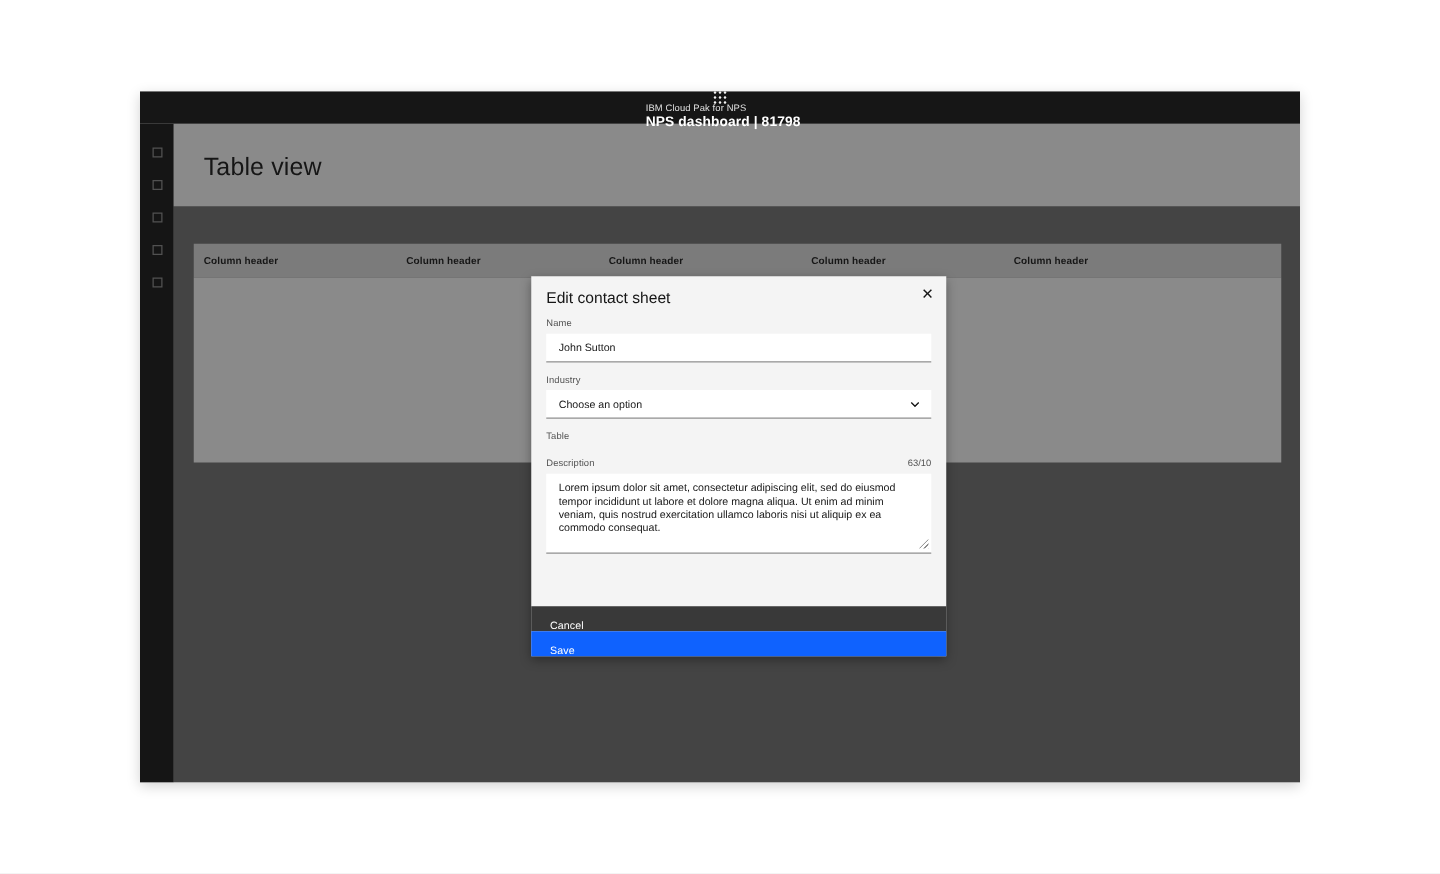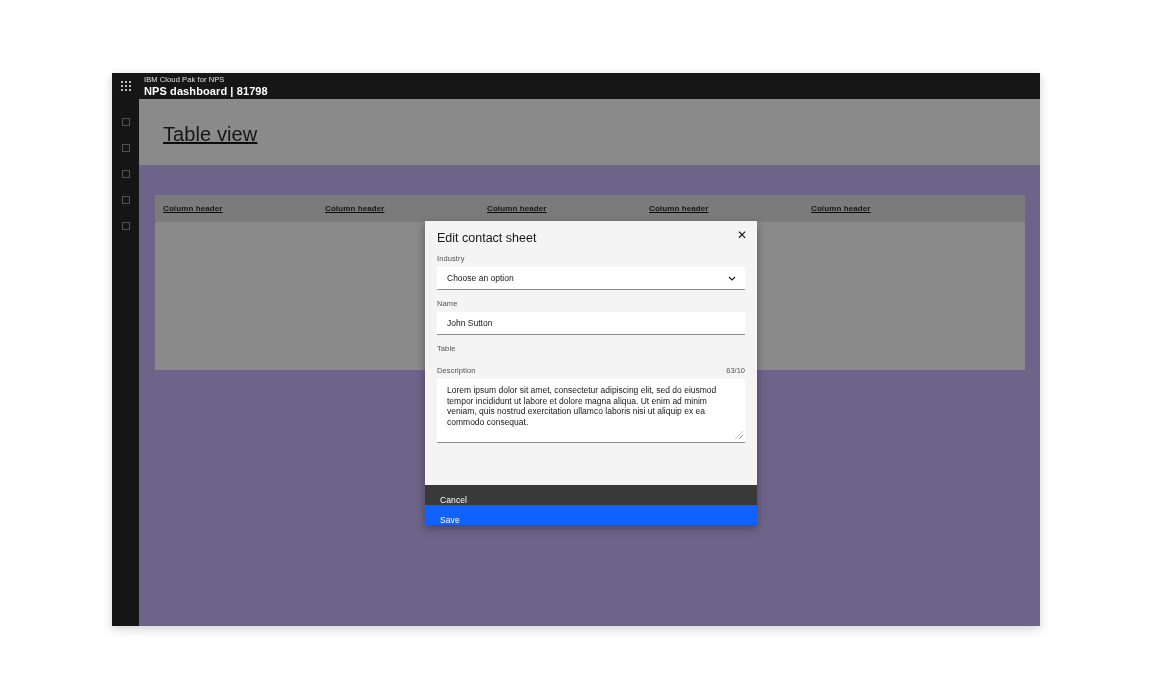--- a/index.html
+++ b/index.html
@@ -6,36 +6,36 @@
   html, body { width: 1152px; height: 699px; background: #ffffff; font-family: "Liberation Sans", sans-serif; }
 
   .window {
     position: absolute; left: 112px; top: 73px; width: 928px; height: 553px;
     background: #f4f4f4; box-shadow: 0 3px 10px rgba(0,0,0,0.18); overflow: hidden;
   }
 
   
   .top-header {
     position: absolute; top: 0; left: 0; right: 0; height: 26px;
-    background: #161616; display: flex; align-items: center; z-index: 30;
+    background: #161616; display: flex; align-items: center; z-index: 30; flex-direction: column;
   }
   .switcher { width: 27px; height: 26px; display: flex; align-items: center; justify-content: center; cursor: pointer; }
   .dots { display: grid; grid-template-columns: repeat(3, 2px); grid-template-rows: repeat(3, 2px); gap: 2px; }
   .dots i { width: 2px; height: 2px; background: #f4f4f4; border-radius: 50%; display: block; }
   .header-titles { margin-left: 5px; line-height: 1; }
   .ht-line1 { font-size: 7.5px; color: #e0e0e0; letter-spacing: 0.1px; }
   .ht-line2 { font-size: 11px; font-weight: bold; color: #ffffff; margin-top: 2.5px; letter-spacing: 0.1px; }
 
   
   .app-body { position: absolute; top: 26px; left: 0; right: 0; bottom: 0; display: flex; }
   .sidenav { width: 27px; background: #141414; padding-top: 10px; flex: none; }
   .nav-item { height: 26px; display: flex; align-items: center; justify-content: center; cursor: pointer; }
   .nav-item .sq { width: 8px; height: 8px; border: 1px solid #8d8d8d; }
 
-  .content { flex: 1; background: #c4b5fd; position: relative; text-decoration: underline; }
+  .content { flex: 1; background: #737373; position: relative; }
   .hero { height: 66px; background: #ffffff; }
   .page-title { font-size: 20px; font-weight: 300; color: #161616; padding: 24px 0 0 24px; letter-spacing: 0.1px; }
 
   .table-region { margin: 30px 15px 0 16px; }
   .thead { height: 27px; background: #e0e0e0; display: flex; }
   .th { width: 162px; flex: none; display: flex; align-items: center; padding-left: 8px;
         font-size: 8px; font-weight: bold; color: #161616; letter-spacing: 0.1px; }
   .th:last-child { flex: 1; }
   .tbody { height: 148px; background: #ffffff; }
 
@@ -148,32 +148,32 @@
     </div>
   </div>
 
   <div class="overlay"></div>
 
   <div class="modal">
     <div class="modal-title">Edit contact sheet</div>
     <button class="modal-close">✕</button>
 
     <div class="field-group">
+      <div class="field-label">Name</div>
+      <input class="text-input" type="text" value="John Sutton" style="">
+    </div>
+
+    <div class="field-group">
       <div class="field-label">Industry</div>
       <div class="dropdown">
         <span class="dropdown-value">Choose an option</span>
         <svg class="chev" width="8" height="5" viewBox="0 0 8 5">
             <polyline points="1,1 4,4 7,1" fill="none" stroke="#161616" stroke-width="1.1"></polyline>
           </svg>
       </div>
-    </div>
-
-    <div class="field-group">
-      <div class="field-label">Name</div>
-      <input class="text-input" type="text" value="John Sutton" style="">
     </div>
 
     <div class="field-group">
       <div class="field-label">Table</div>
     </div>
 
     <div class="field-group">
       <div class="label-row">
         <span class="field-label" style="margin-bottom:0">Description</span>
         <span class="char-counter">63/10</span>

